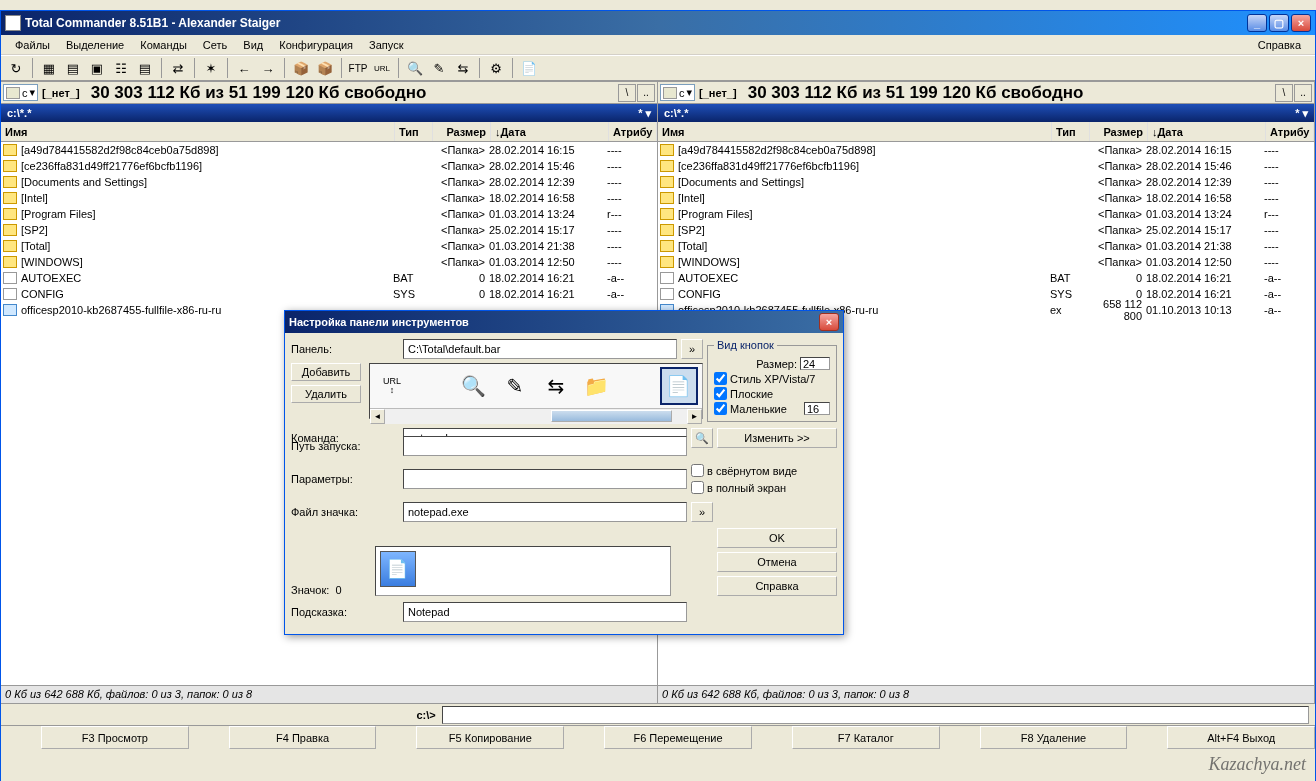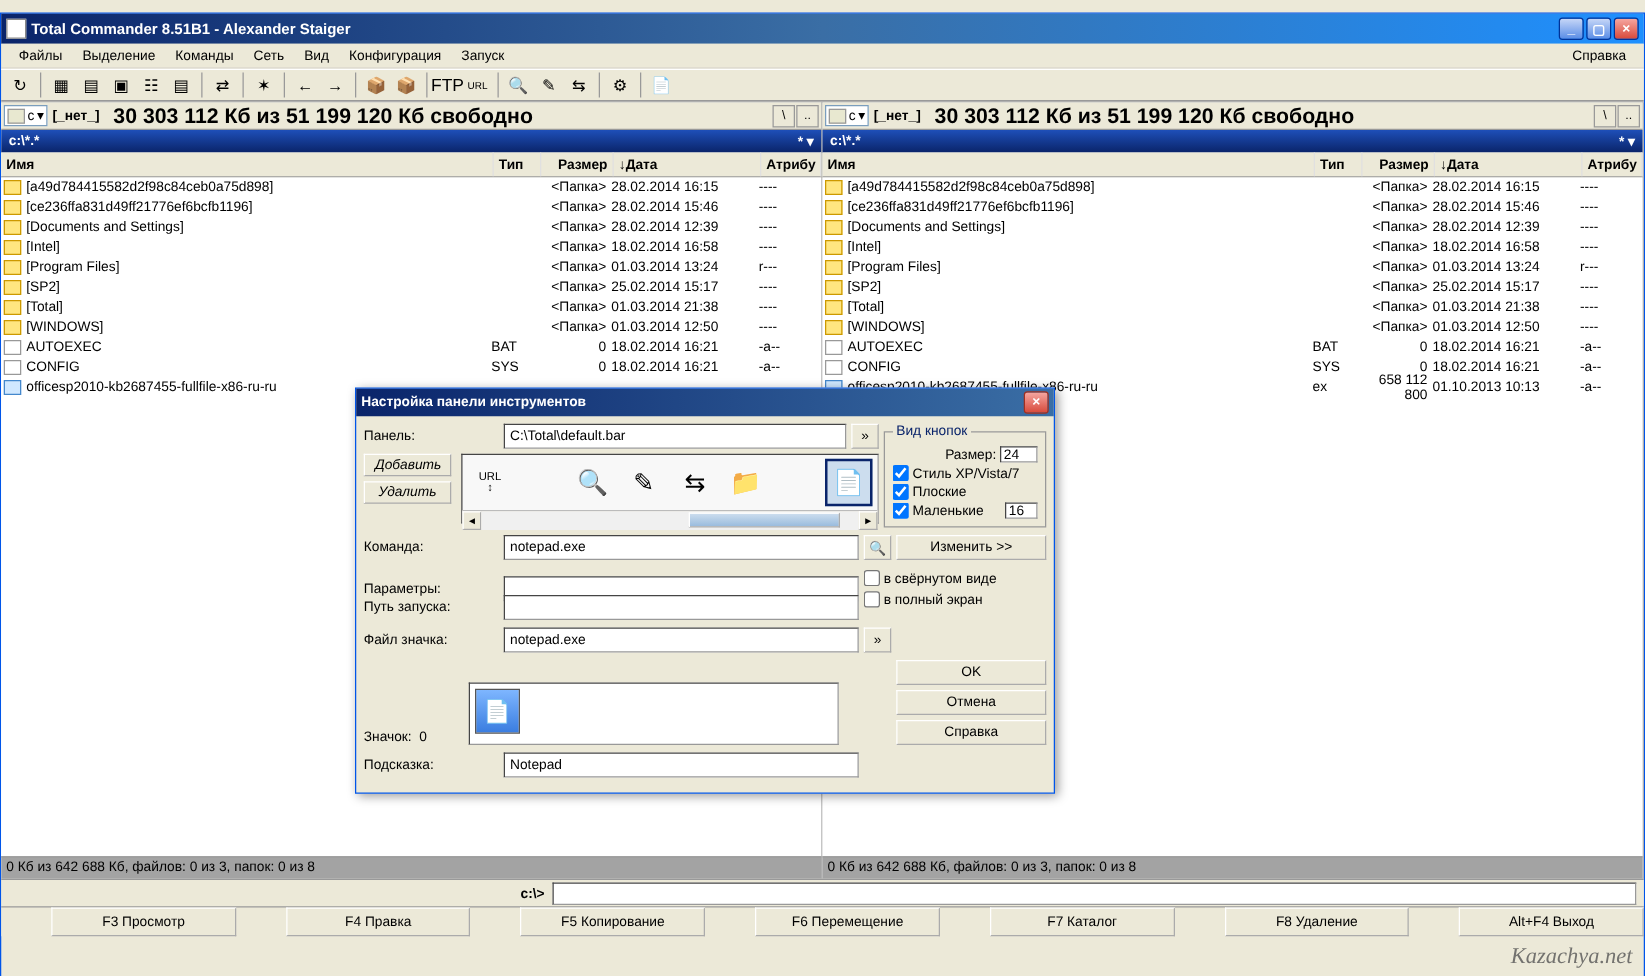--- a/index.html
+++ b/index.html
@@ -47,42 +47,42 @@
 .file-icon { width: 14px; height: 12px; margin-right: 4px; flex-shrink: 0; }
 .folder-icon { background: #ffe680; border: 1px solid #cc9900; }
 .file-icon-file { background: #fff; border: 1px solid #999; }
 .file-icon-exe { background: #d0e8ff; border: 1px solid #4488cc; }
 .file-name { flex: 1; overflow: hidden; white-space: nowrap; }
 .file-type { width: 38px; }
 .file-size { width: 58px; text-align: right; padding-right: 4px; }
 .file-date { width: 118px; }
 .file-attr { width: 48px; }
 
-.status-row { background: #a3a3a3; height: 18px; padding: 2px 4px; border-top: 1px solid #999; }
+.status-row { background: #e5e5e5; height: 18px; padding: 2px 4px; border-top: 1px solid #999; font-style: italic; }
 
 .cmdline { background: #ece9d8; height: 22px; display: flex; align-items: center; padding: 2px 6px; border-top: 1px solid #999; }
 .cmdline-label { margin-right: 6px; font-weight: bold; text-align: right; flex: 0.5; }
 .cmdline-input { flex: 1; background: #fff; border: 1px inset #999; height: 18px; padding: 0 4px; }
 
 .fkeys { display: flex; background: #ece9d8; height: 24px; border-top: 1px solid #999; }
 .fkey { flex: 1; border: 1px outset #fff; display: flex; align-items: center; justify-content: center; font-weight: normal; cursor: pointer; margin-left: 40px; }
 
 
 .dialog { position: absolute; top: 310px; left: 284px; width: 560px; background: #ece9d8; border: 1px solid #0055ea; box-shadow: 2px 2px 8px rgba(0,0,0,0.4); }
 .dlg-titlebar { background: linear-gradient(to right, #0a246a, #3a6ea5); height: 22px; display: flex; align-items: center; padding: 0 4px; color: white; font-weight: bold; }
 .dlg-close { width: 20px; height: 18px; background: linear-gradient(#f5a6a0, #d84a3b); border: 1px solid #a03020; border-radius: 3px; color: white; display: flex; align-items: center; justify-content: center; cursor: pointer; }
 .dlg-body { padding: 6px; }
 .dlg-row { display: flex; align-items: center; margin-bottom: 6px; gap: 4px; }
 .dlg-label { width: 80px; }
 .dlg-input { flex: 1; border: 1px inset #999; background: #fff; height: 20px; padding: 0 4px; margin-left: 28px; }
 .dlg-btn { border: 1px outset #fff; background: #ece9d8; padding: 2px 8px; cursor: pointer; min-width: 56px; text-align: center; }
 .dlg-btn-small { border: 1px outset #fff; background: #ece9d8; width: 22px; height: 20px; cursor: pointer; display: flex; align-items: center; justify-content: center; }
 
 .toolbar-area { display: flex; gap: 8px; }
-.tbedit-left { display: flex; flex-direction: column; gap: 4px; width: 70px; font-style: italic; }
+.tbedit-left { display: flex; flex-direction: column; gap: 4px; width: 70px; }
 .tbedit-scroll { flex: 1; border: 1px inset #999; background: #f8f8f8; height: 56px; position: relative; display: flex; flex-direction: column; }
 .tbedit-icons { display: flex; gap: 3px; padding: 3px; flex: 1; align-items: center; }
 .tbedit-icon { width: 38px; height: 38px; border: 1px solid transparent; display: flex; align-items: center; justify-content: center; font-size: 20px; }
 .tbedit-icon.selected { border: 2px solid #0a246a; background: #cde; }
 .tbedit-scrollbar { height: 15px; background: #ece9d8; border-top: 1px solid #bbb; display: flex; align-items: center; }
 .sb-btn { width: 15px; height: 15px; background: #ece9d8; border: 1px outset #fff; display: flex; align-items: center; justify-content: center; font-size: 8px; }
 .sb-track { flex: 1; background: #f0f0f0; height: 15px; display: flex; align-items: center; }
 .sb-thumb { height: 12px; width: 40%; margin-left: 55%; background: linear-gradient(#cde, #9bd); border: 1px outset #fff; }
 
 .fieldset { border: 1px solid #999; padding: 4px 6px; position: relative; }
@@ -135,21 +135,21 @@
     <div class="tb-btn">⇄</div>
     <div class="tb-sep"></div>
     <div class="tb-btn">✶</div>
     <div class="tb-sep"></div>
     <div class="tb-btn">←</div>
     <div class="tb-btn">→</div>
     <div class="tb-sep"></div>
     <div class="tb-btn">📦</div>
     <div class="tb-btn">📦</div>
     <div class="tb-sep"></div>
-    <div class="tb-btn" style="font-size:14px;">FTP</div>
+    <div class="tb-btn" style="font-size:10px;">FTP</div>
     <div class="tb-btn" style="font-size:8px;">URL</div>
     <div class="tb-sep"></div>
     <div class="tb-btn">🔍</div>
     <div class="tb-btn">✎</div>
     <div class="tb-btn">⇆</div>
     <div class="tb-sep"></div>
     <div class="tb-btn">⚙</div>
     <div class="tb-sep"></div>
     <div class="tb-btn">📄</div>
   </div>
@@ -473,41 +473,41 @@
       </fieldset>
     </div>
 
     <div class="dlg-row">
       <span class="dlg-label">Команда:</span>
       <input class="dlg-input" value="notepad.exe" style="">
       <div class="dlg-btn-small">🔍</div>
       <div class="dlg-btn-wide" style="min-width:120px;text-align:center;">Изменить &gt;&gt;</div>
     </div>
 
+    <div class="dlg-row" style="margin-top:-18px;">
+      <span class="dlg-label">Путь запуска:</span>
+      <input class="dlg-input" style="max-width: 296px;">
+      <div style="width:146px;"></div>
+    </div>
+
     <div class="dlg-row">
       <span class="dlg-label">Параметры:</span>
       <input class="dlg-input" style="">
       <div style="width:146px; display:flex; flex-direction:column;">
         <div class="cb-row">
             <input type="checkbox" style="">
             <span>в свёрнутом виде</span>
           </div>
         <div class="cb-row">
             <input type="checkbox" style="">
             <span>в полный экран</span>
           </div>
       </div>
     </div>
 
-    <div class="dlg-row" style="margin-top:-18px;">
-      <span class="dlg-label">Путь запуска:</span>
-      <input class="dlg-input" style="max-width: 296px;">
-      <div style="width:146px;"></div>
-    </div>
-
     <div class="dlg-row">
       <span class="dlg-label">Файл значка:</span>
       <input class="dlg-input" style="max-width: 296px;" value="notepad.exe">
       <div class="dlg-btn-small">»</div>
       <div style="width:120px;"></div>
     </div>
 
     <div class="dlg-row" style="align-items:flex-end;">
       <span class="dlg-label"><span>Значок:</span>&nbsp;&nbsp;<span>0</span></span>
       <div style="flex:1; border:1px inset #999; background:#fff; height:50px; padding:4px; max-width:296px;">

